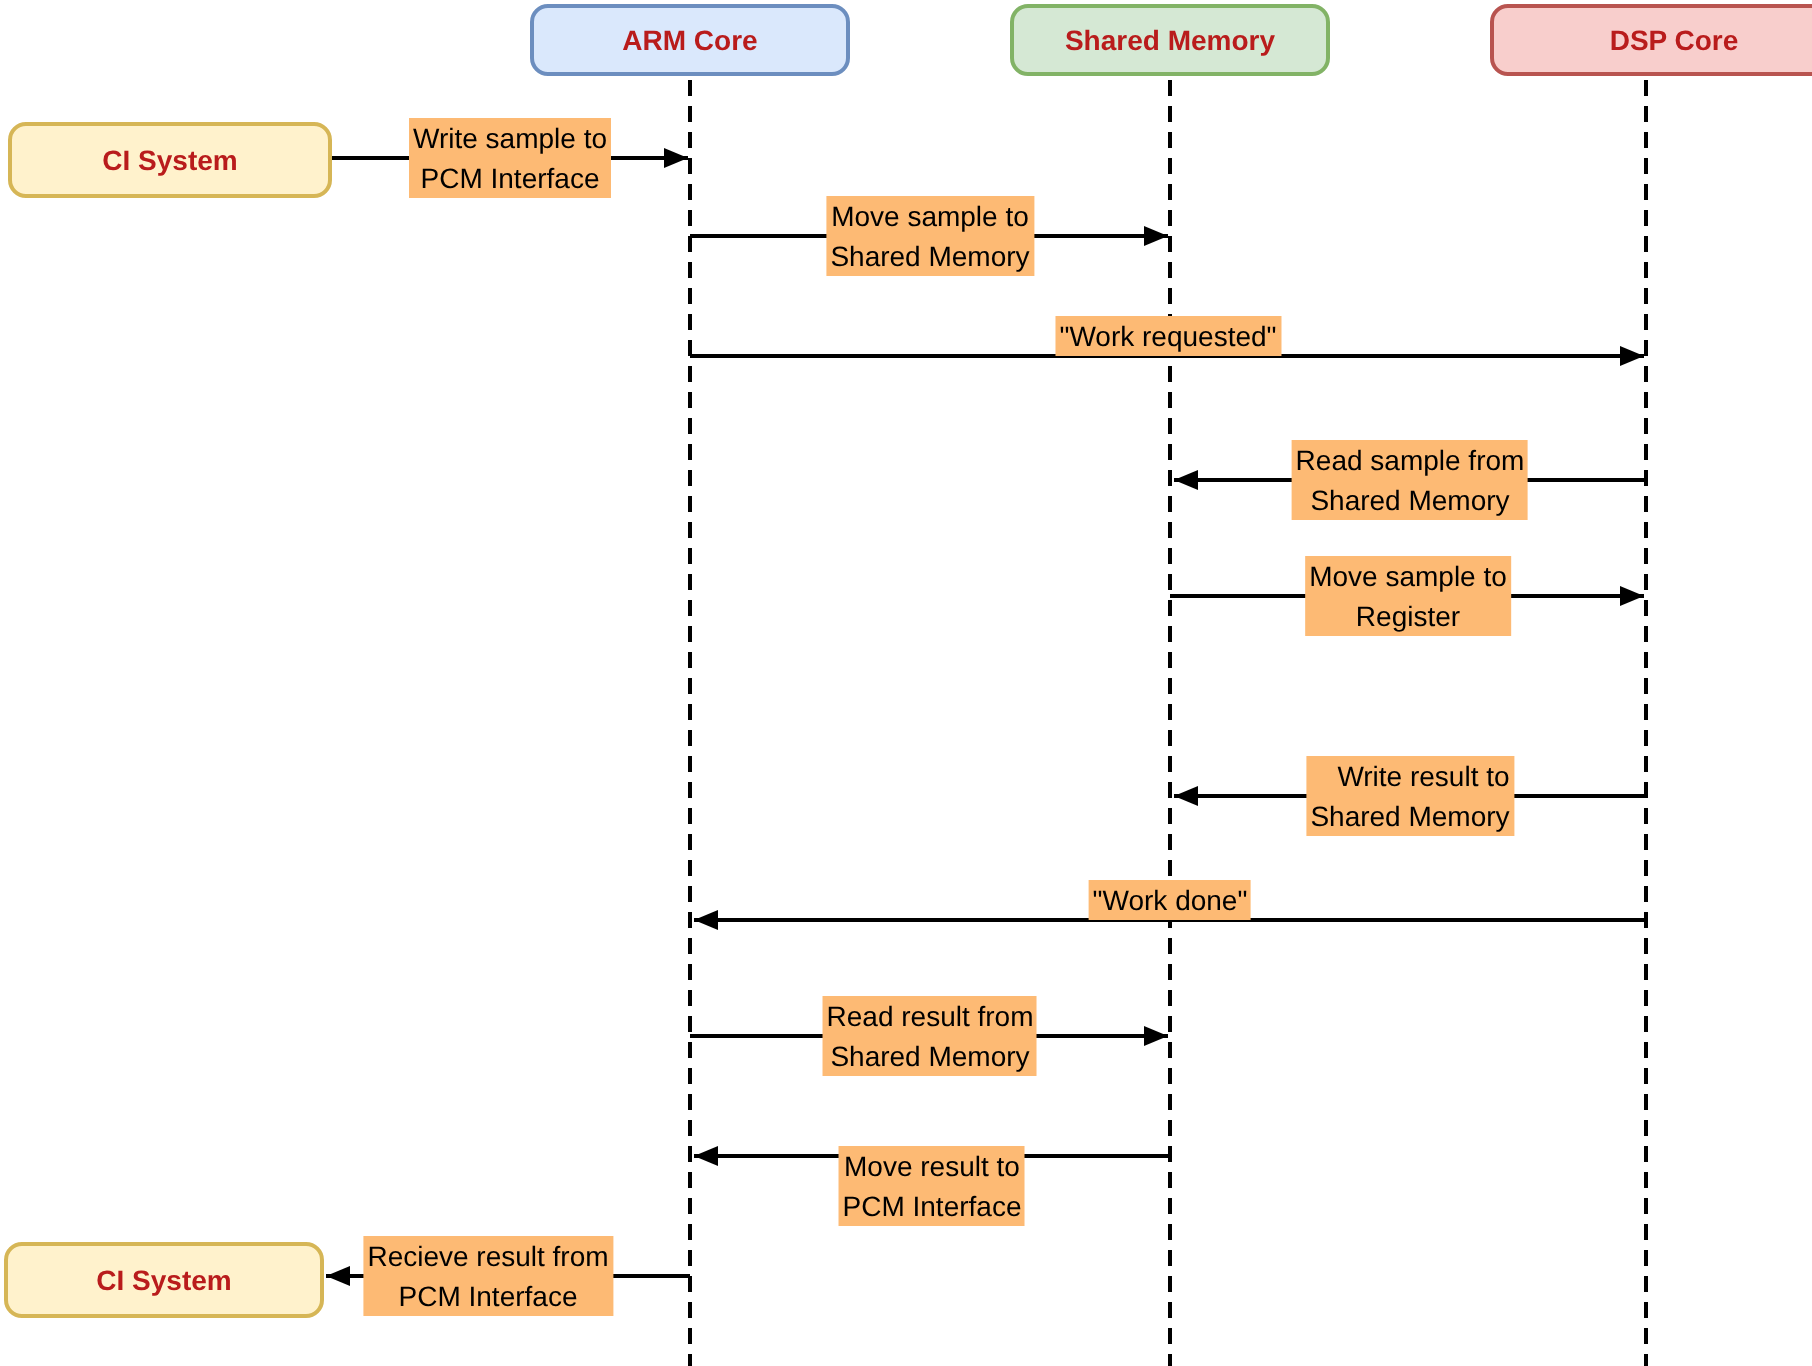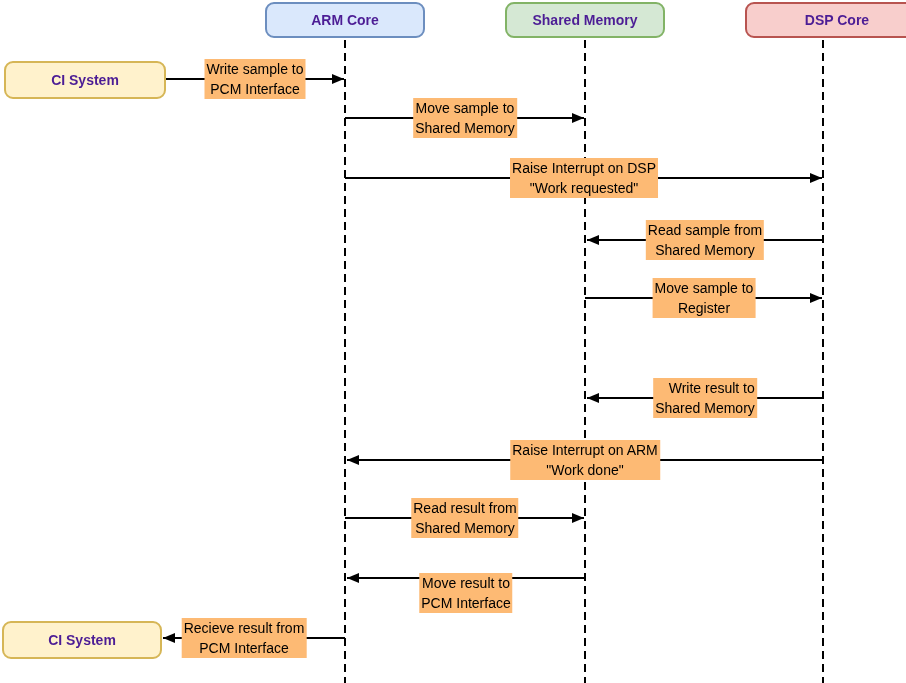--- a/index.html
+++ b/index.html
@@ -14,21 +14,21 @@
   .actor-box {
     position: absolute;
     box-sizing: border-box;
     border-radius: 9px;
     border: 2px solid #000;
     display: flex;
     align-items: center;
     justify-content: center;
     font-weight: bold;
     font-size: 14px;
-    color: #4c1d95;
+    color: #b91c1c;
     z-index: 5;
   }
   .lifeline {
     position: absolute;
     width: 2px;
     background-image: repeating-linear-gradient(180deg, #000 0px, #000 8px, transparent 8px, transparent 13px);
     z-index: 1;
   }
   .msg-line {
     position: absolute;
@@ -78,21 +78,20 @@
       </div>
       <div class="msg-line" style="left: 345px; width: 239px; top: 117px;"></div>
       <div class="arrow-head right" style="top: 113px; left: 572px;"></div>
       <div class="msg-label" style="left: 465px; top: 98px;">
         <span>Move sample to</span>
         <span>Shared Memory</span>
       </div>
       <div class="msg-line" style="left: 345px; width: 477px; top: 177px;"></div>
       <div class="arrow-head right" style="top: 173px; left: 810px;"></div>
       <div class="msg-label" style="left: 584px; top: 158px;">
-        <span>Raise Interrupt on DSP</span>
         <span>"Work requested"</span>
       </div>
       <div class="msg-line" style="left: 587px; width: 236px; top: 239px;"></div>
       <div class="arrow-head left" style="top: 235px; left: 587px;"></div>
       <div class="msg-label" style="left: 705px; top: 220px;">
         <span>Read sample from</span>
         <span>Shared Memory</span>
       </div>
       <div class="msg-line" style="left: 585px; width: 237px; top: 297px;"></div>
       <div class="arrow-head right" style="top: 293px; left: 810px;"></div>
@@ -102,21 +101,20 @@
       </div>
       <div class="msg-line" style="left: 587px; width: 236px; top: 397px;"></div>
       <div class="arrow-head left" style="top: 393px; left: 587px;"></div>
       <div class="msg-label" style="left: 705px; top: 378px; text-align: right;">
         <span>Write result to</span>
         <span>Shared Memory</span>
       </div>
       <div class="msg-line" style="left: 347px; width: 476px; top: 459px;"></div>
       <div class="arrow-head left" style="top: 455px; left: 347px;"></div>
       <div class="msg-label" style="left: 585px; top: 440px;">
-        <span>Raise Interrupt on ARM</span>
         <span>"Work done"</span>
       </div>
       <div class="msg-line" style="left: 345px; width: 239px; top: 517px;"></div>
       <div class="arrow-head right" style="top: 513px; left: 572px;"></div>
       <div class="msg-label" style="left: 465px; top: 498px;">
         <span>Read result from</span>
         <span>Shared Memory</span>
       </div>
       <div class="msg-line" style="left: 347px; width: 238px; top: 577px;"></div>
       <div class="arrow-head left" style="top: 573px; left: 347px;"></div>

